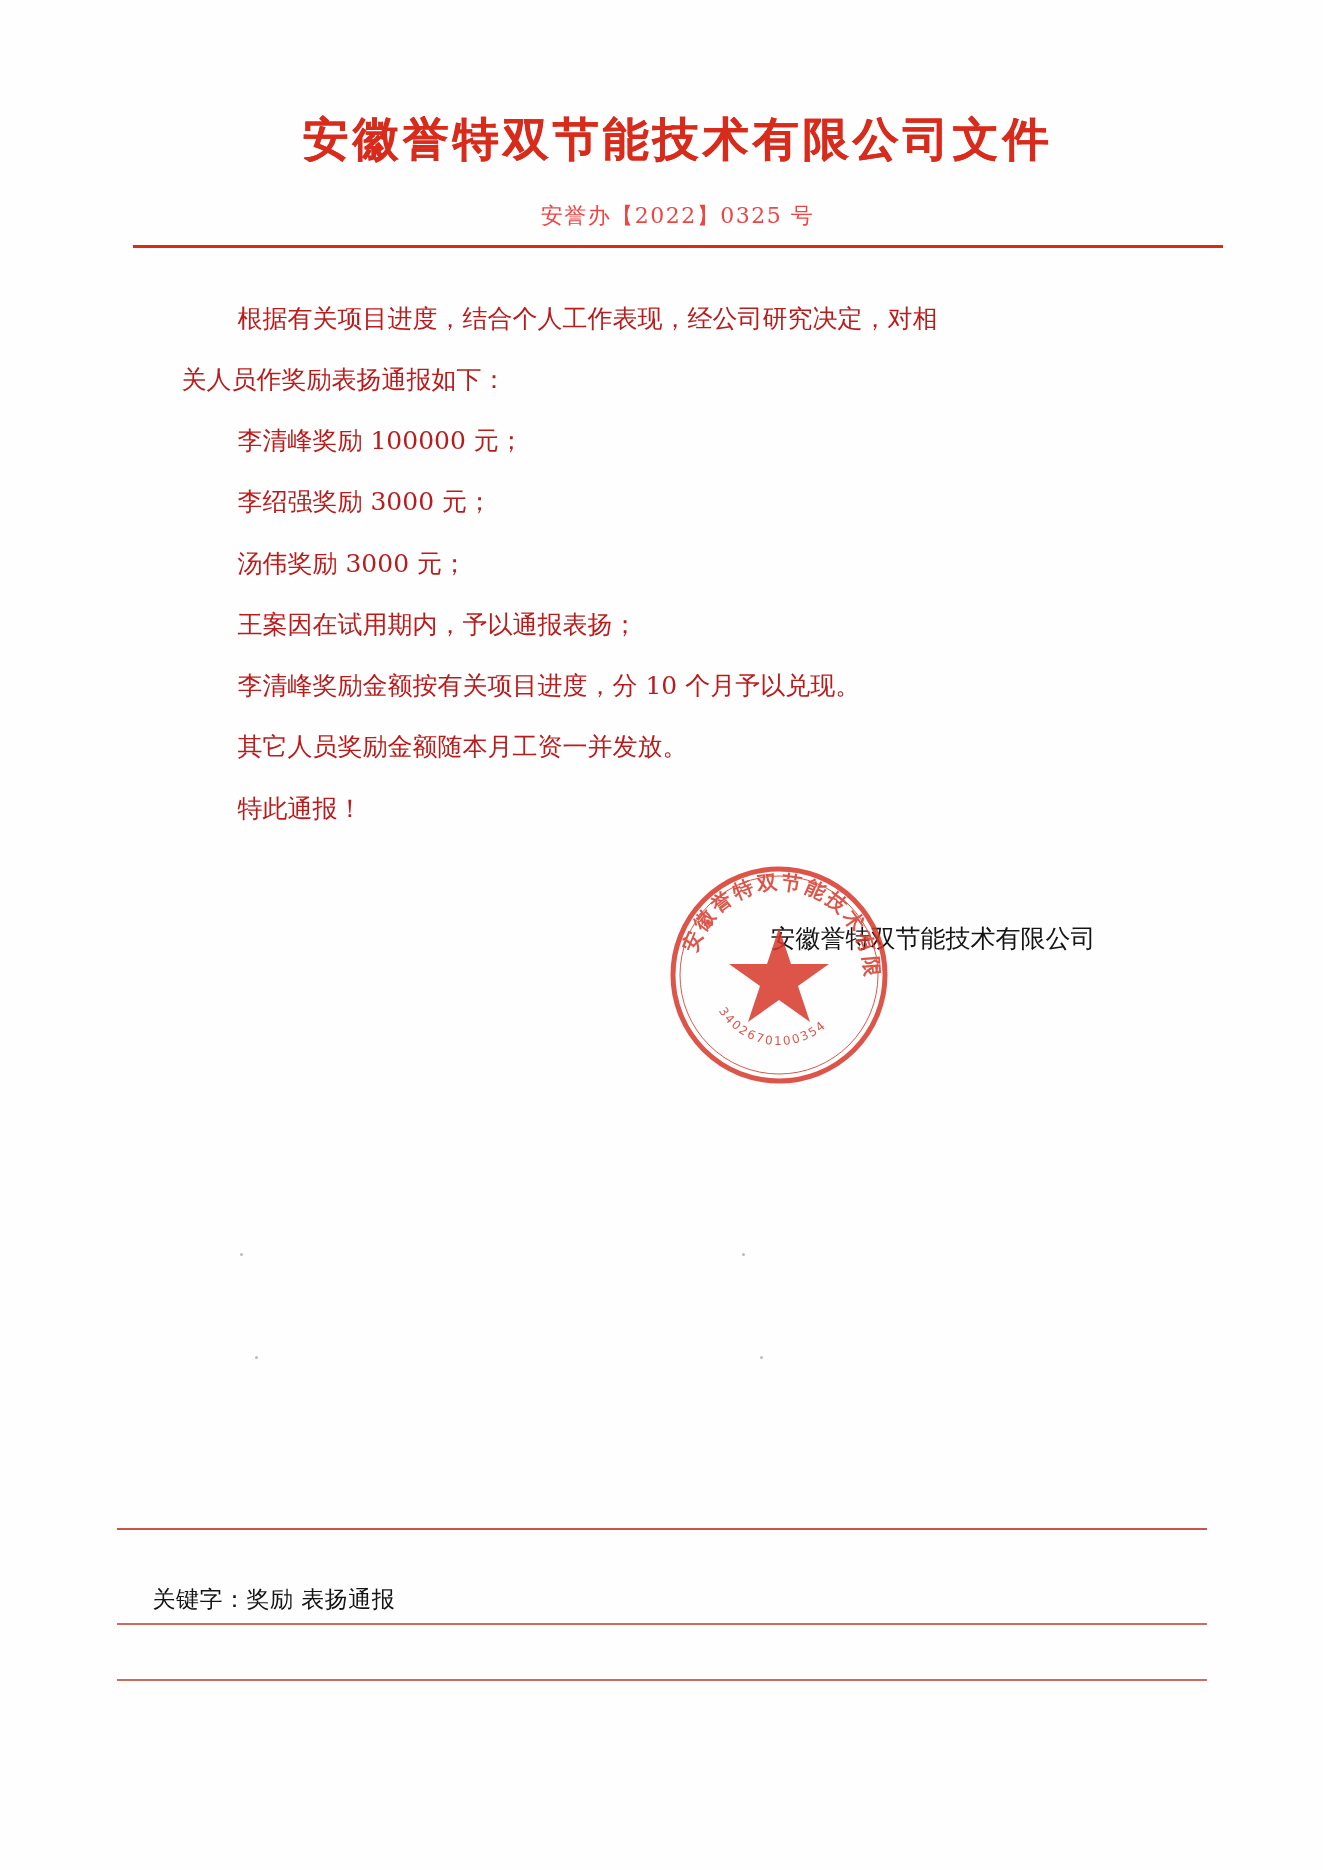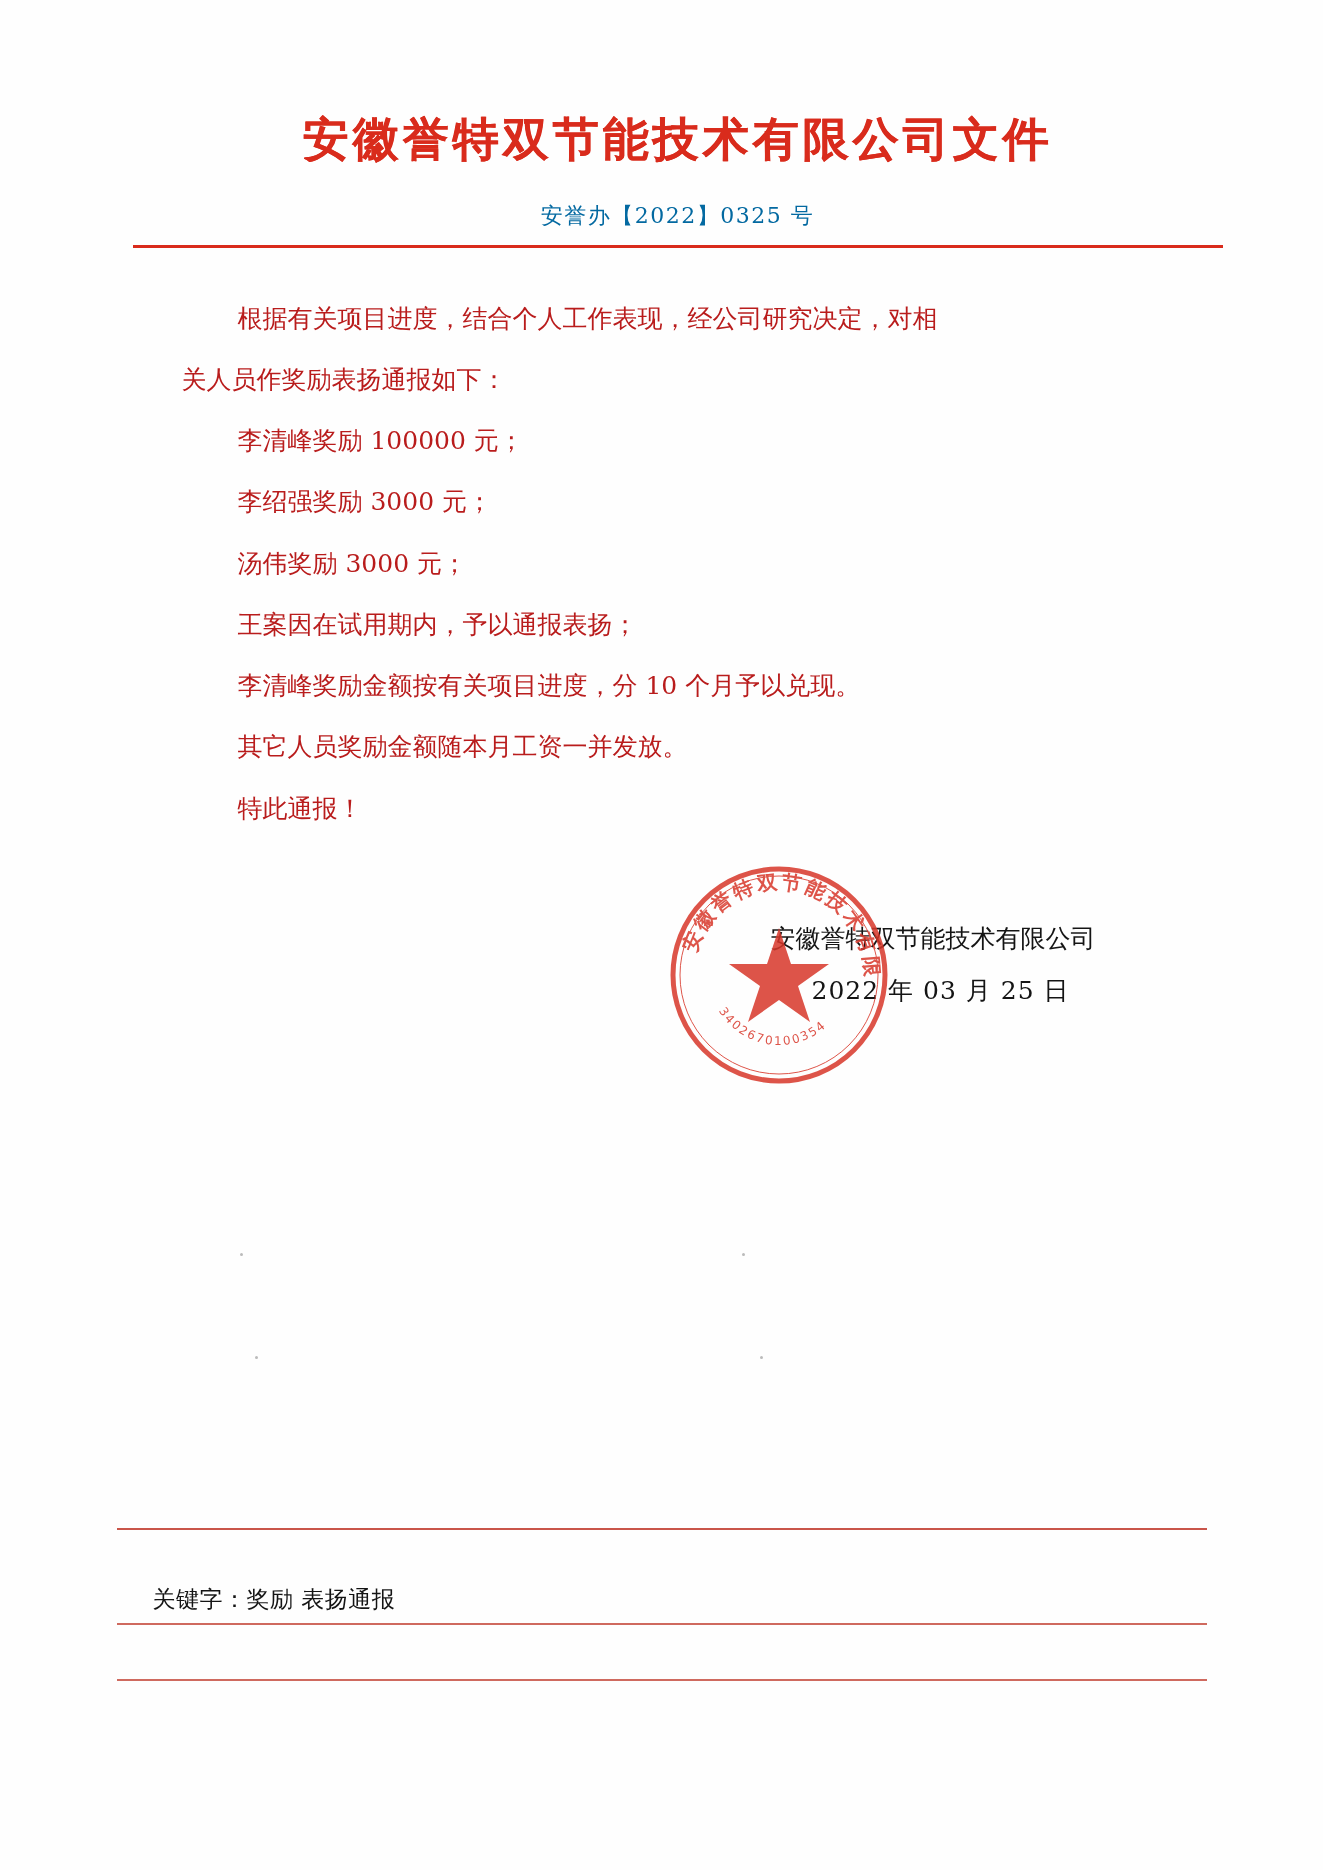--- a/index.html
+++ b/index.html
@@ -32,21 +32,21 @@
   .org-title {
     color: #d92b1c;
     font-family: "DejaVu Serif", serif;
     font-weight: bold;
     font-size: 46px;
     letter-spacing: 4px;
     line-height: 1.2;
     text-shadow: 0.5px 0 0 #d92b1c;
   }
   .doc-number {
-    color: #0369a1;
+    color: #ef4444;
     font-family: "DejaVu Serif", serif;
     font-size: 22px;
     letter-spacing: 1.5px;
     margin-top: 34px;
   }
   .red-rule {
     margin: 14px auto 0 auto;
     width: 1090px;
     height: 2.5px;
     background: #d92b1c;
@@ -172,21 +172,20 @@
     <p class="para indent">李绍强奖励 3000 元；</p>
     <p class="para indent">汤伟奖励 3000 元；</p>
     <p class="para indent">王案因在试用期内，予以通报表扬；</p>
     <p class="para indent">李清峰奖励金额按有关项目进度，分 10 个月予以兑现。</p>
     <p class="para indent">其它人员奖励金额随本月工资一并发放。</p>
     <p class="para indent">特此通报！</p>
   </div>
 
   <div class="sign-block">
     <div class="sign-company">安徽誉特双节能技术有限公司</div>
-    <div class="sign-date">2022 年 03 月 25 日</div>
   </div>
 
   <div class="stamp">
     <svg width="222" height="222" viewBox="0 0 222 222" xmlns="http://www.w3.org/2000/svg">
       <g opacity="0.85">
         <circle cx="111" cy="111" r="106" fill="none" stroke="#d8372a" stroke-width="5"></circle>
         <circle cx="111" cy="111" r="99" fill="none" stroke="#d8372a" stroke-width="1"></circle>
 
         <polygon points="111,64 123,100 161,100 130,122 142,158 111,136 80,158 92,122 61,100 99,100" fill="#d8372a"></polygon>
 

